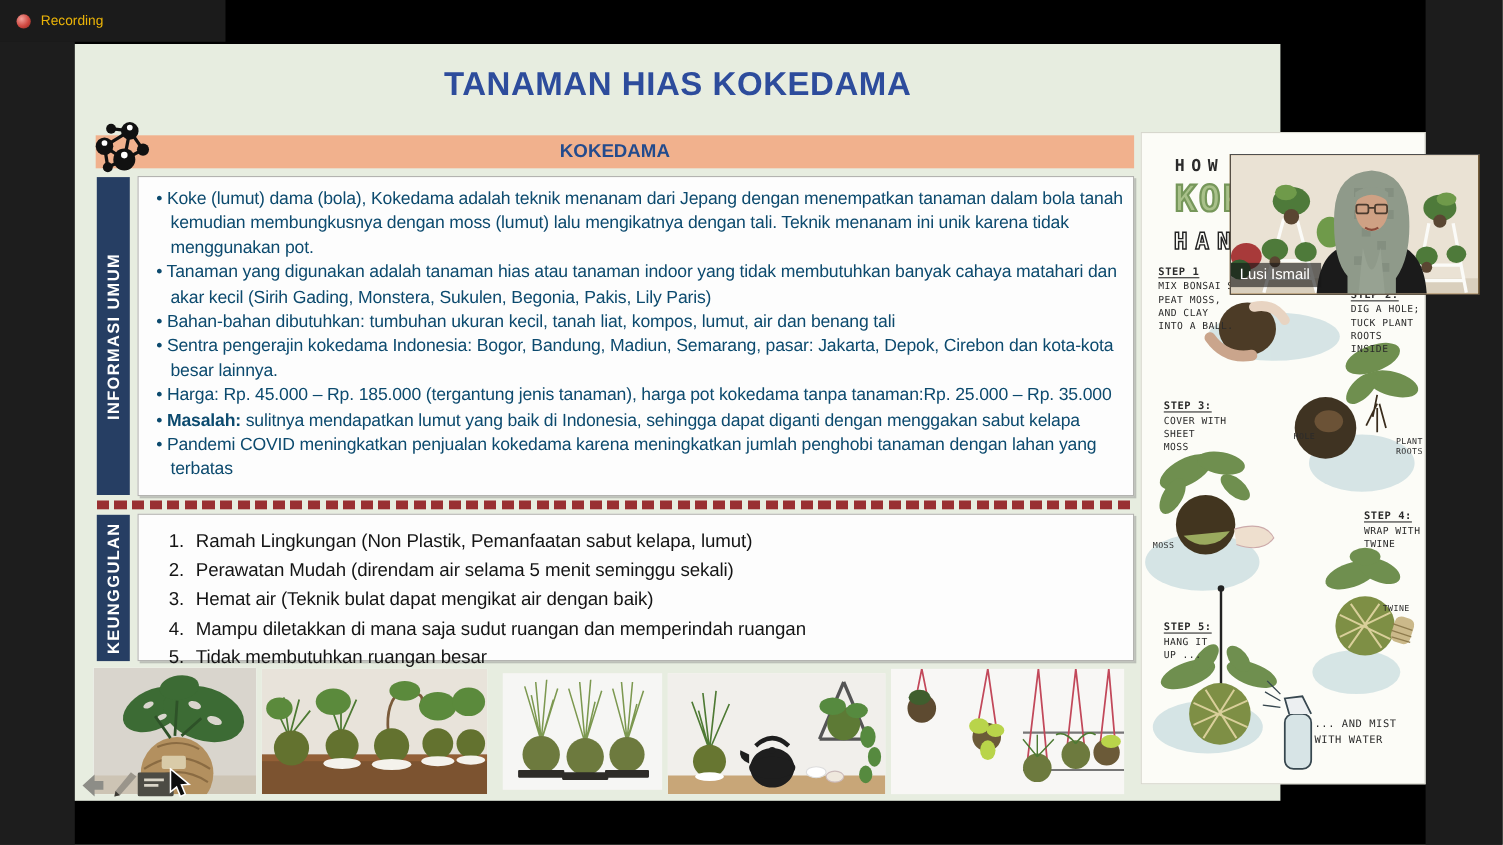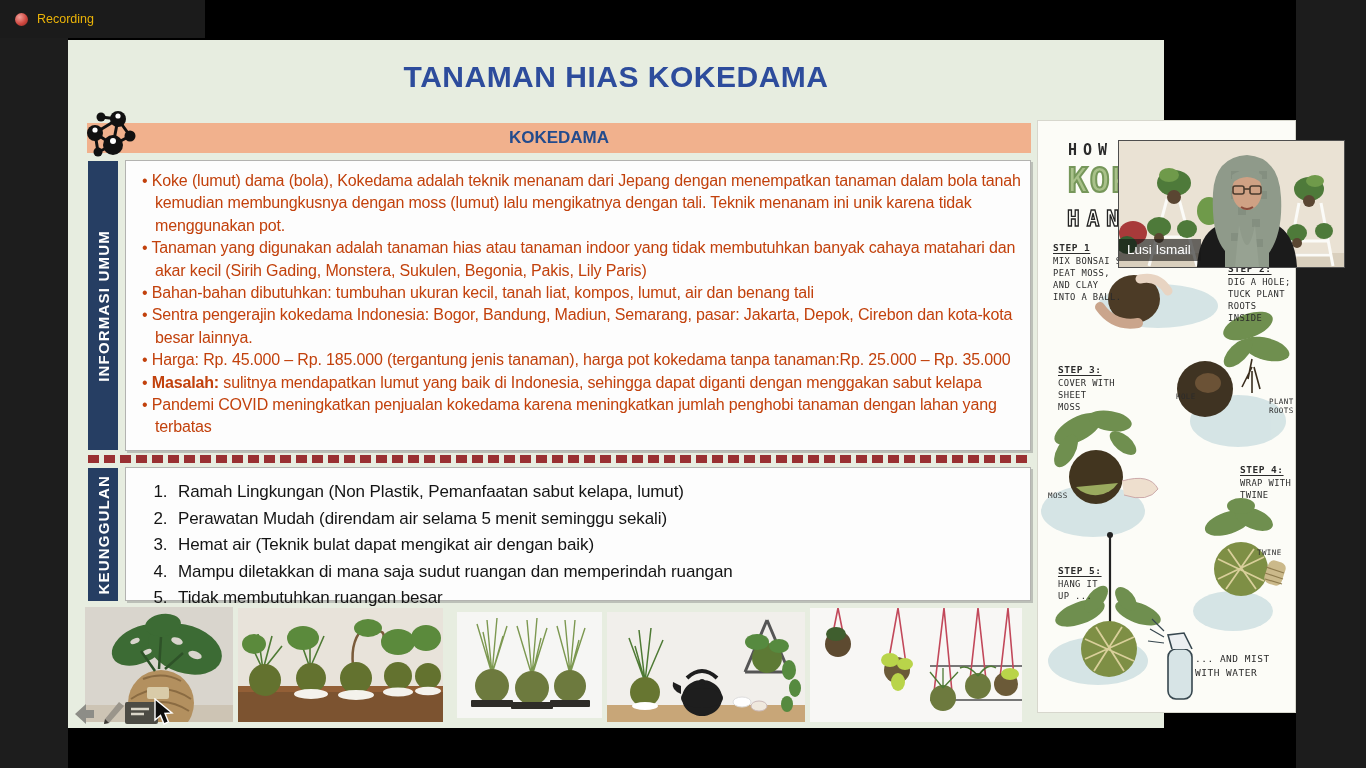--- a/index.html
+++ b/index.html
@@ -43,21 +43,21 @@
   .tab-keu  { left:20px; top:428px; height:133px; }
 
   .white-box {
     position:absolute; background:#fdfdfd; border:1px solid #b3b3b0;
     box-shadow:2px 2px 0 rgba(110,110,110,.35);
   }
   .box-info { left:57px; top:120px; width:906px; height:291px; }
   .box-keu  { left:57px; top:427px; width:906px; height:134px; }
 
   .bullets { margin:9px 8px 0 16px; padding:0; list-style:none;
-    font-size:16px; line-height:22.4px; color:#c2410c; letter-spacing:-.15px; }
+    font-size:16px; line-height:22.4px; color:#0c4a6e; letter-spacing:-.15px; }
   .bullets li { padding-left:13px; text-indent:-13px; }
   .bullets li::before { content:"• "; }
   .bullets b { font-weight:bold; }
 
   .keu-list { margin:11px 0 0 0; padding-left:46px;
     font-size:17px; line-height:26.5px; color:#141414; letter-spacing:-.1px; }
   .keu-list li { padding-left:6px; }
 
   .divider {
     position:absolute; left:20px; top:415px; width:943px; height:8px;

